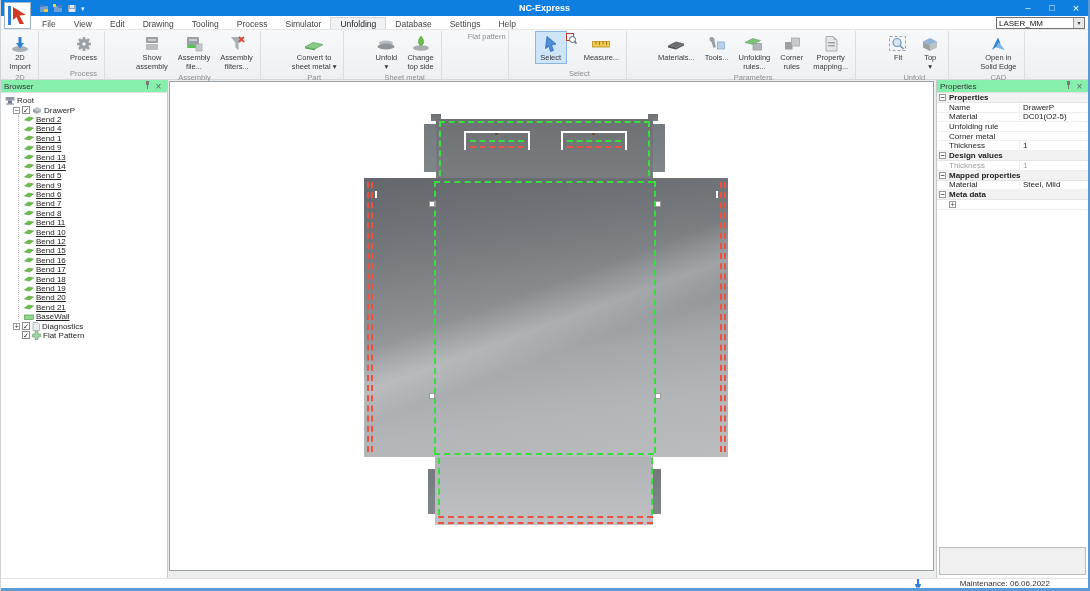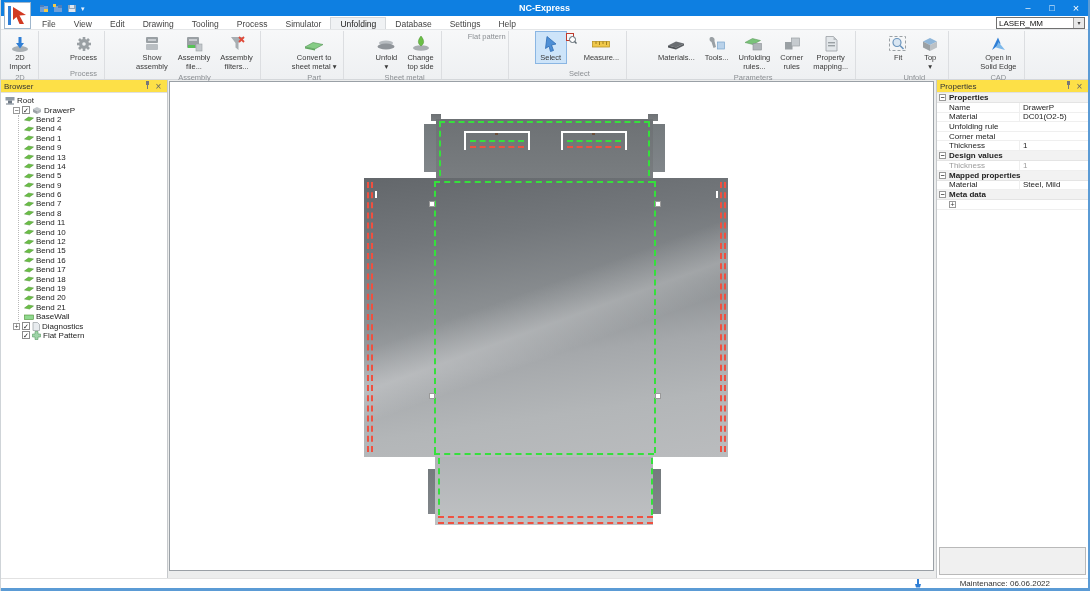--- a/index.html
+++ b/index.html
@@ -34,36 +34,36 @@
   .rgname { font-size:7.5px; color:#8b8f93; text-align:center; height:11px; line-height:11px; }
   .rbtn { display:flex; flex-direction:column; align-items:center; padding:1px 4px 0 4px; min-width:28px; border:1px solid transparent; }
   .rbtn .ic { height:21px; display:flex; align-items:center; justify-content:center; }
   .rbtn .lbl { font-size:7.5px; line-height:8.5px; color:#3a3a3a; text-align:center; white-space:pre-line; }
   .rbtn.active { background:#cde4f9; border:1px solid #8ab6e3; }
   .float-ico { position:absolute; top:2px; }
 
   
   .main { display:flex; height:498px; background:#eceded; }
   .panel { background:#fff; display:flex; flex-direction:column; }
-  .panel-hdr { height:13px; background:#fde047; border-bottom:1px solid #e0e0e0; display:flex; align-items:center; font-size:8px; color:#333; padding:0 3px; }
+  .panel-hdr { height:13px; background:#86efac; border-bottom:1px solid #e0e0e0; display:flex; align-items:center; font-size:8px; color:#333; padding:0 3px; }
   .panel-hdr .ph-title { flex:1; }
   .ph-ico { width:11px; text-align:center; color:#666; font-size:8px; }
   .ph-close::after{ content:"×"; font-size:10px; }
 
   .browser { width:167px; border-right:1px solid #c6c9cc; }
   .props { width:152px; border-left:1px solid #c6c9cc; position:relative; }
 
   
   .tree { padding:3px 0 0 4px; font-size:8px; color:#222; overflow:hidden; }
   .trow { display:flex; align-items:center; height:9.4px; gap:2px; white-space:nowrap; }
   .exp { width:7px; height:7px; border:1px solid #999; background:#fff; font-size:7px; line-height:5px; text-align:center; color:#333; flex:0 0 auto; }
   .exp.minus::after{ content:"−"; } .exp.plus::after{ content:"+"; }
   .cb { width:8px; height:8px; border:1px solid #8a8a8a; background:#fff; flex:0 0 auto; font-size:7px; line-height:7px; text-align:center; color:#222; }
   .cb.checked::after{ content:"✓"; }
-  .kids { margin-left:13px; border-left:1px dotted #b9b9b9; padding-left:5px; }
+  .kids { margin-left:13px; border-left:1px dotted #b9b9b9; padding-left:5px;text-decoration:underline; }
   .ticon { flex:0 0 auto; display:flex; }
 
   
   .pgrid { font-size:8px; color:#222; }
   .psec { display:flex; align-items:center; height:10px; background:#f2f2f2; border-bottom:1px solid #e4e4e4; font-weight:bold; gap:3px; padding-left:2px; }
   .prow { display:flex; height:9.6px; border-bottom:1px solid #efefef; align-items:center; }
   .plabel { width:82px; padding-left:12px; overflow:hidden; white-space:nowrap; }
   .pvalue { flex:1; border-left:1px solid #efefef; padding-left:3px; overflow:hidden; white-space:nowrap; }
   .muted { color:#9c9c9c; }
   .desc-box { position:absolute; left:2px; right:2px; bottom:3px; height:28px; background:#f0f0f0; border:1px solid #b9b9b9; }

